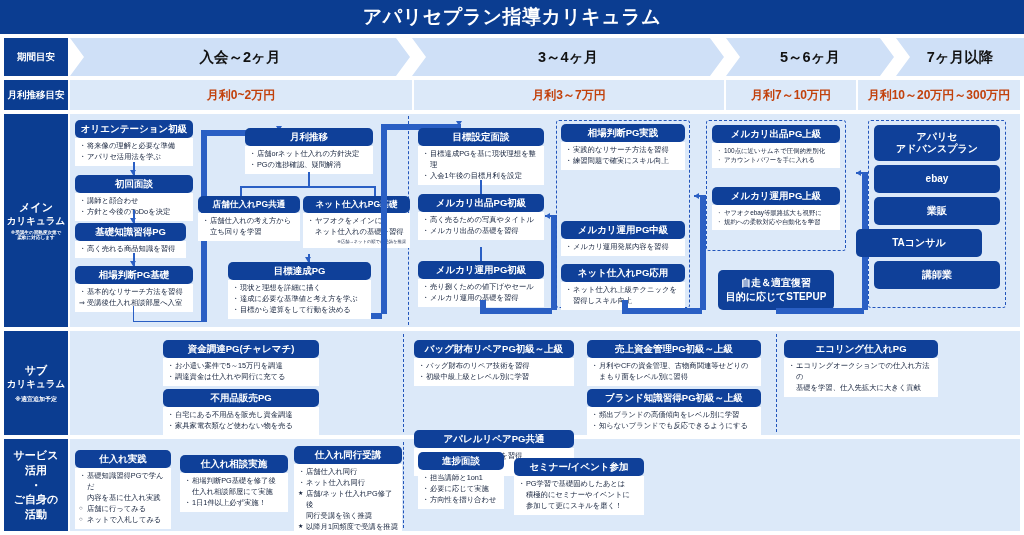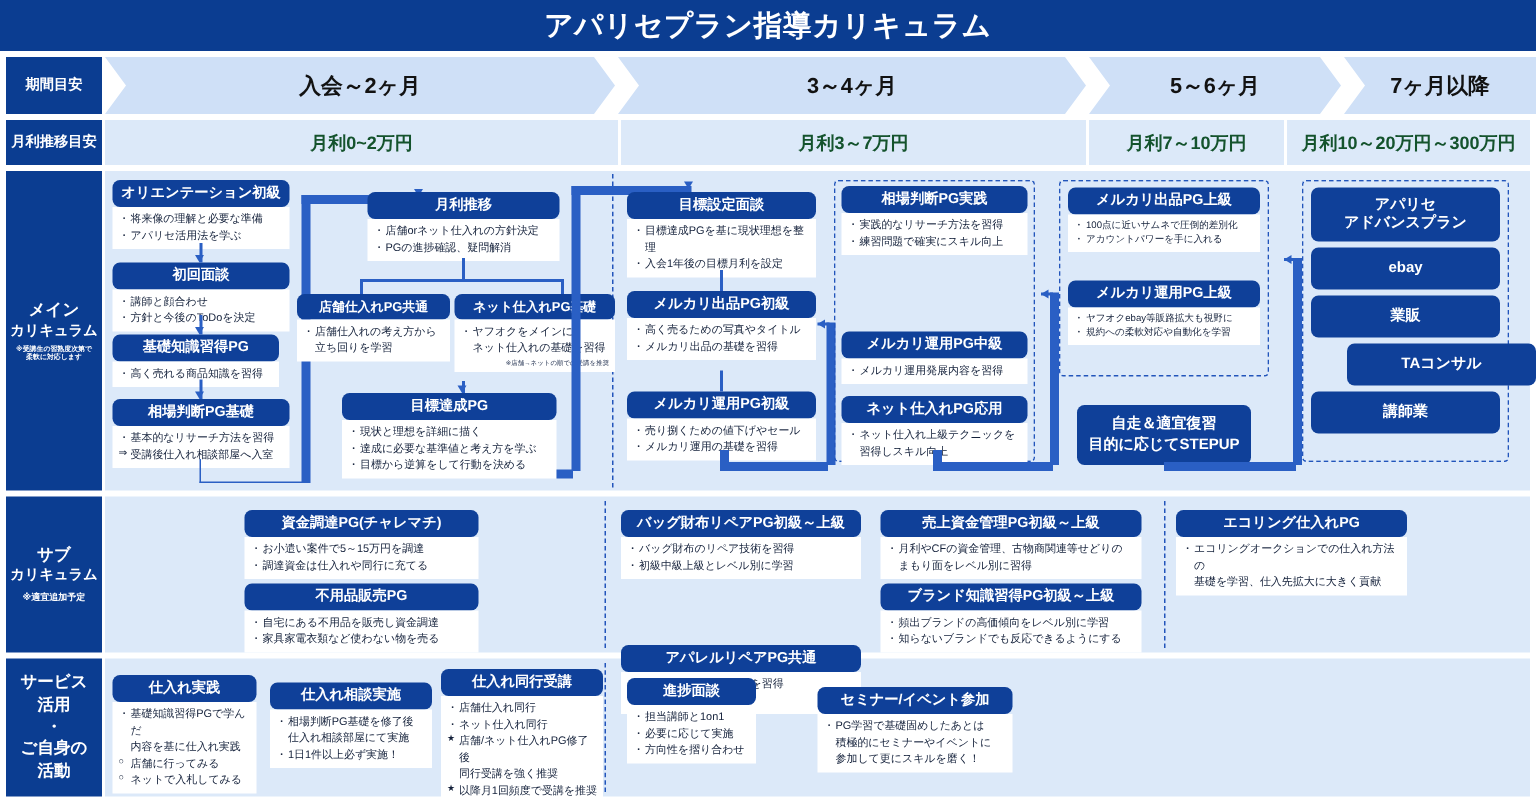--- a/index.html
+++ b/index.html
@@ -44,21 +44,21 @@
   .chev.c2 { left: 342px; width: 312px; clip-path: polygon(0 0, 298px 0, 312px 50%, 298px 100%, 0 100%, 14px 50%); }
   .chev.c3 { left: 656px; width: 168px; clip-path: polygon(0 0, 154px 0, 168px 50%, 154px 100%, 0 100%, 14px 50%); }
   .chev.c4 { left: 826px; width: 128px; clip-path: polygon(0 0, 128px 0, 128px 100%, 0 100%, 14px 50%); }
 
   
   .profit-row { position: absolute; left: 0; top: 80px; width: 1024px; height: 30px; }
   .profit-row .rowlabel { top: 0; height: 30px; }
   .pcell {
     position: absolute; top: 0; height: 30px; background: #dce9f9;
     display: flex; align-items: center; justify-content: center;
-    color: #14532d; font-size: 12px; font-weight: bold;
+    color: #c2410c; font-size: 12px; font-weight: bold;
   }
   .pcell.p1 { left: 70px;  width: 342px; }
   .pcell.p2 { left: 414px; width: 310px; }
   .pcell.p3 { left: 726px; width: 130px; }
   .pcell.p4 { left: 858px; width: 162px; }
 
   
   .band { position: absolute; left: 70px; right: 4px; background: #dce9f9; }
   .band-main { top: 114px; height: 213px; }
   .band-sub  { top: 331px; height: 104px; }
@@ -374,21 +374,21 @@
   <div class="connb" style="left:776px; top:308px; width:88px; height:1.6px;"></div>
   <div class="conn" style="left:856px; top:172px; width:8px; height:1.6px;"></div>
   <div class="arrowr" style="left:856px; top:169.5px; transform:rotate(180deg);"></div>
 
   <div class="dashgroup" style="left:868px; top:120px; width:138px; height:188px;"></div>
 
   <div class="plan" style="left:874px; top:125px; width:126px; height:36px; white-space:pre-line;">アパリセ
 アドバンスプラン</div>
   <div class="plan" style="left:874px; top:165px; width:126px; height:28px;">ebay</div>
   <div class="plan" style="left:874px; top:197px; width:126px; height:28px;">業販</div>
-  <div class="plan" style="left:898px; top:229px; width:126px; height:28px;">TAコンサル</div>
+  <div class="plan" style="left:856px; top:229px; width:126px; height:28px;">TAコンサル</div>
   <div class="plan" style="left:874px; top:261px; width:126px; height:28px;">講師業</div>
 
   <div class="vdash" style="left:403px; top:334px; height:98px;"></div>
   <div class="vdash" style="left:776px; top:334px; height:98px;"></div>
 
   <div class="card" style="left:163px; top:340px; width:156px;">
     <div class="hd">資金調達PG(チャレマチ)</div>
     <ul class="bd">
       <li>お小遣い案件で5～15万円を調達</li>
       <li>調達資金は仕入れや同行に充てる</li>
@@ -477,21 +477,21 @@
 
   <div class="card" style="left:418px; top:452px; width:86px;">
     <div class="hd">進捗面談</div>
     <ul class="bd">
       <li>担当講師と1on1</li>
       <li>必要に応じて実施</li>
       <li>方向性を摺り合わせ</li>
     </ul>
   </div>
 
-  <div class="card" style="left:514px; top:458px; width:130px;margin-left:31px;">
+  <div class="card" style="left:514px; top:458px; width:130px;">
     <div class="hd">セミナー/イベント参加</div>
     <ul class="bd">
       <li>PG学習で基礎固めしたあとは</li>
       <li class="nob">積極的にセミナーやイベントに</li>
       <li class="nob">参加して更にスキルを磨く！</li>
     </ul>
   </div>
 
 </div>
 

